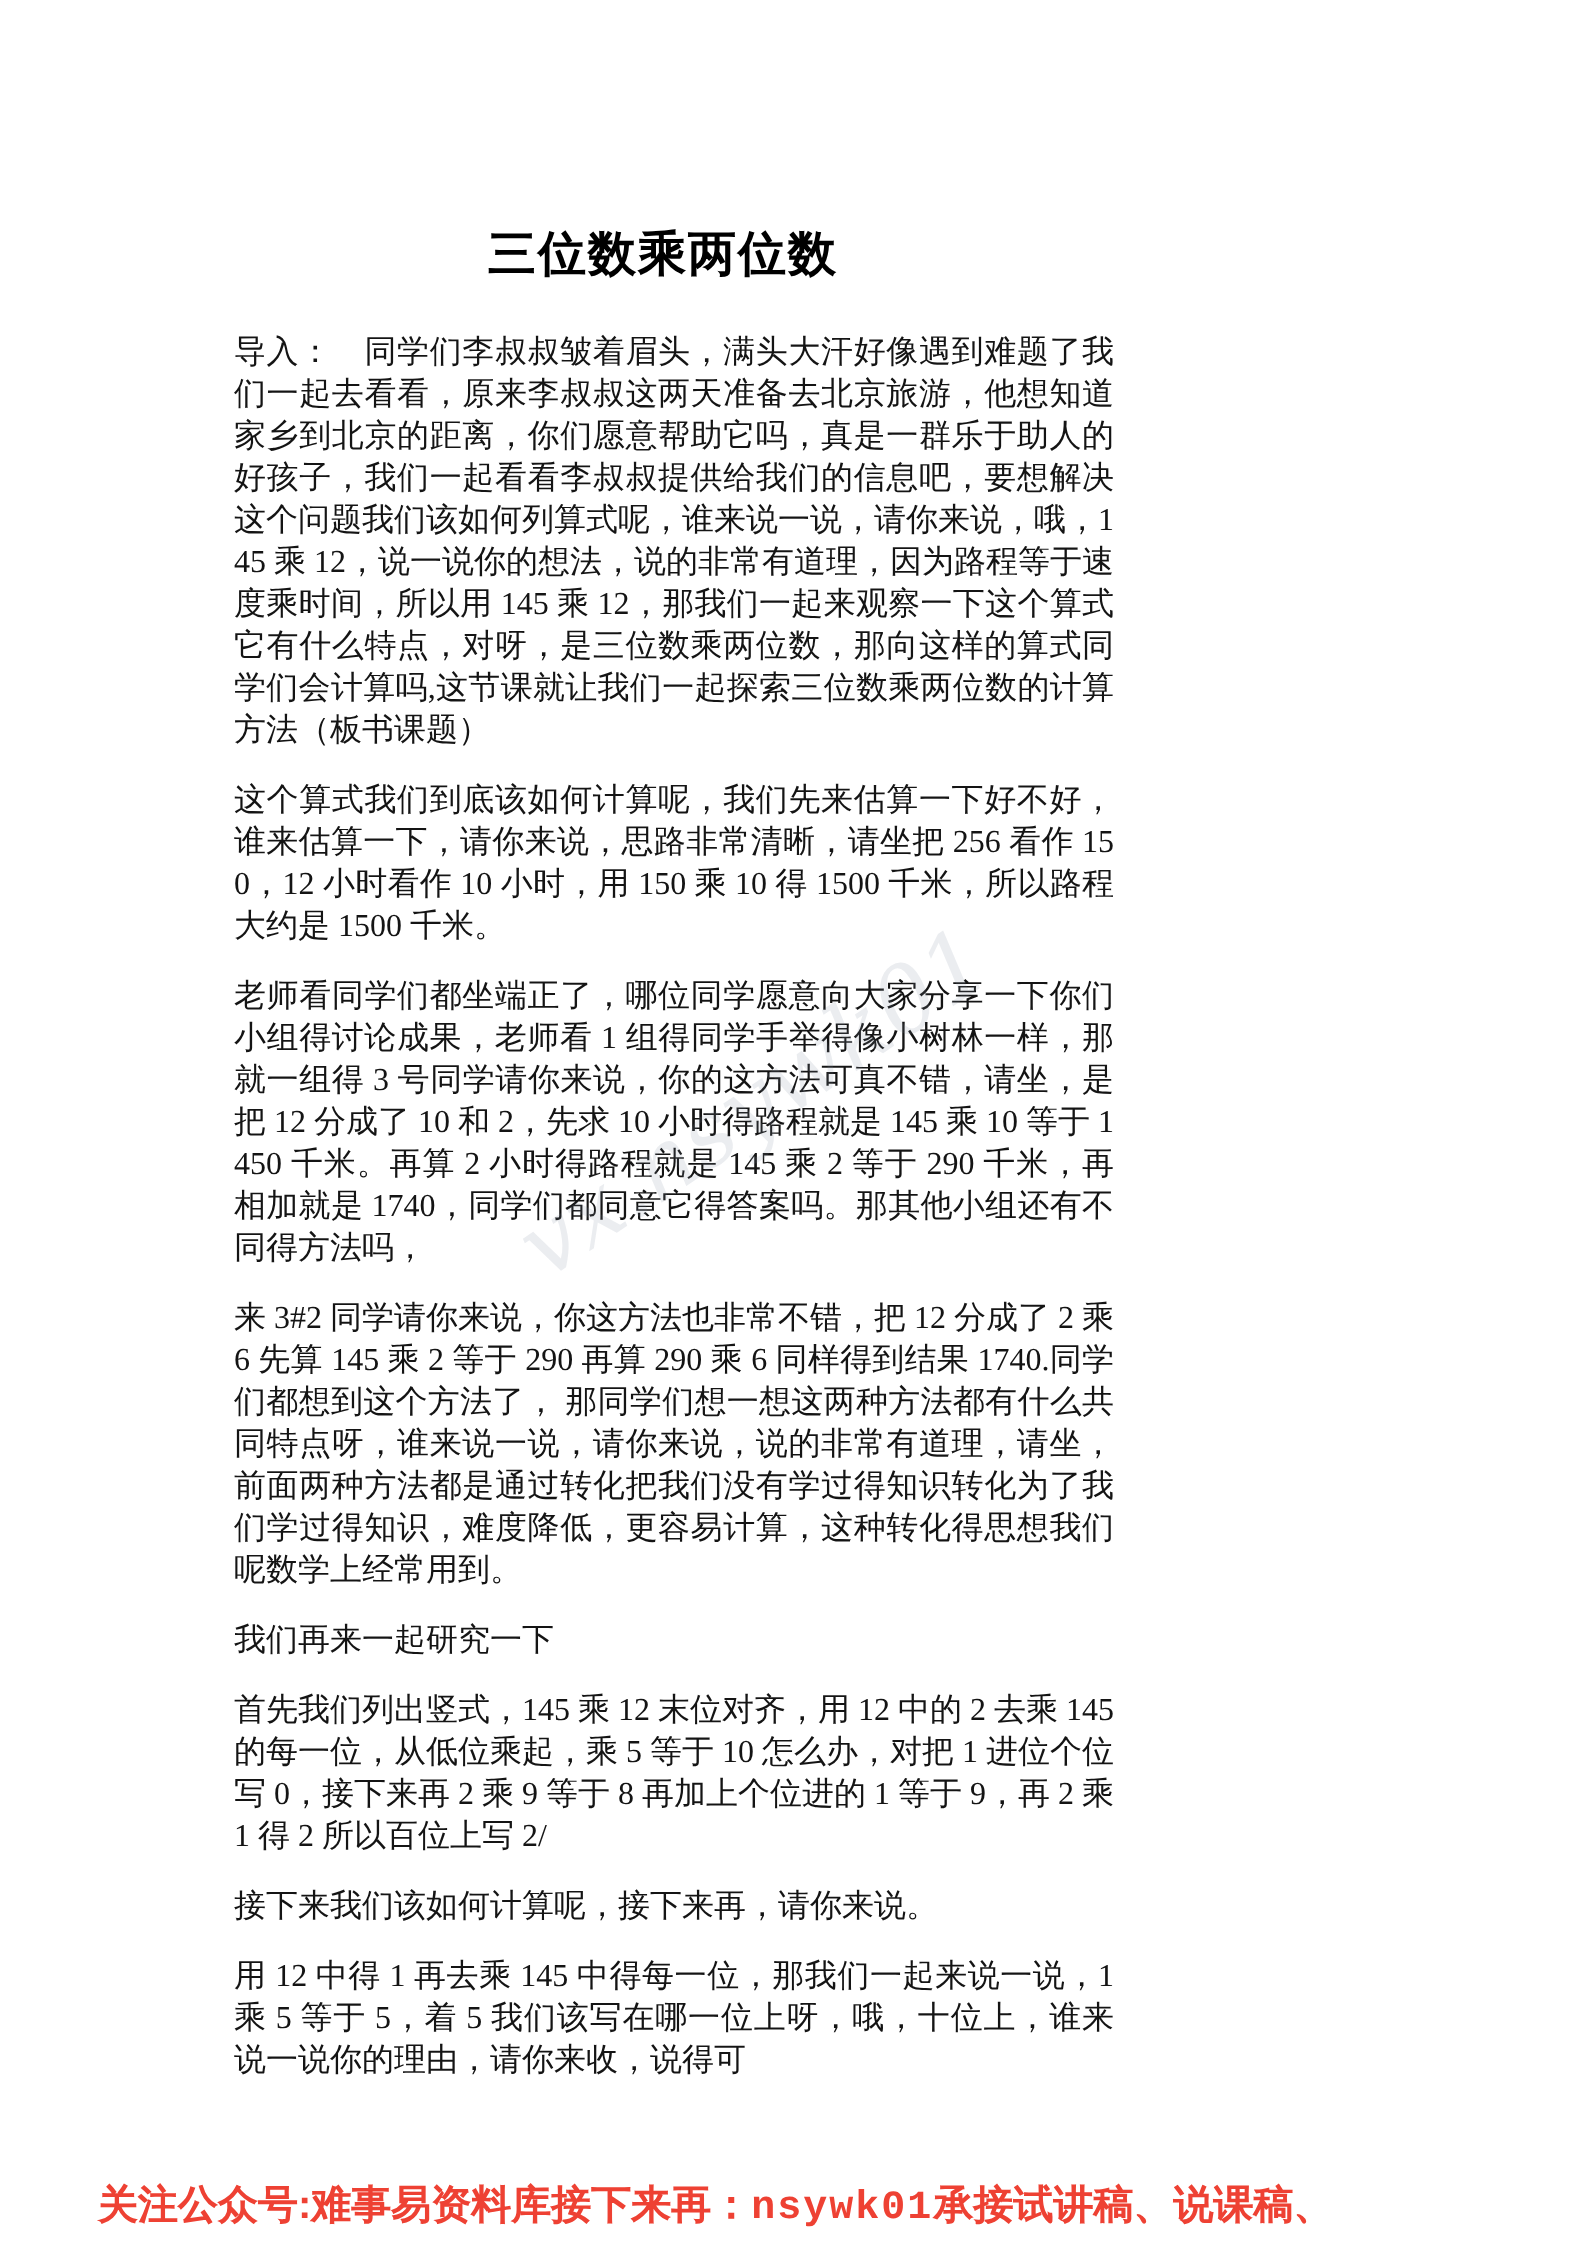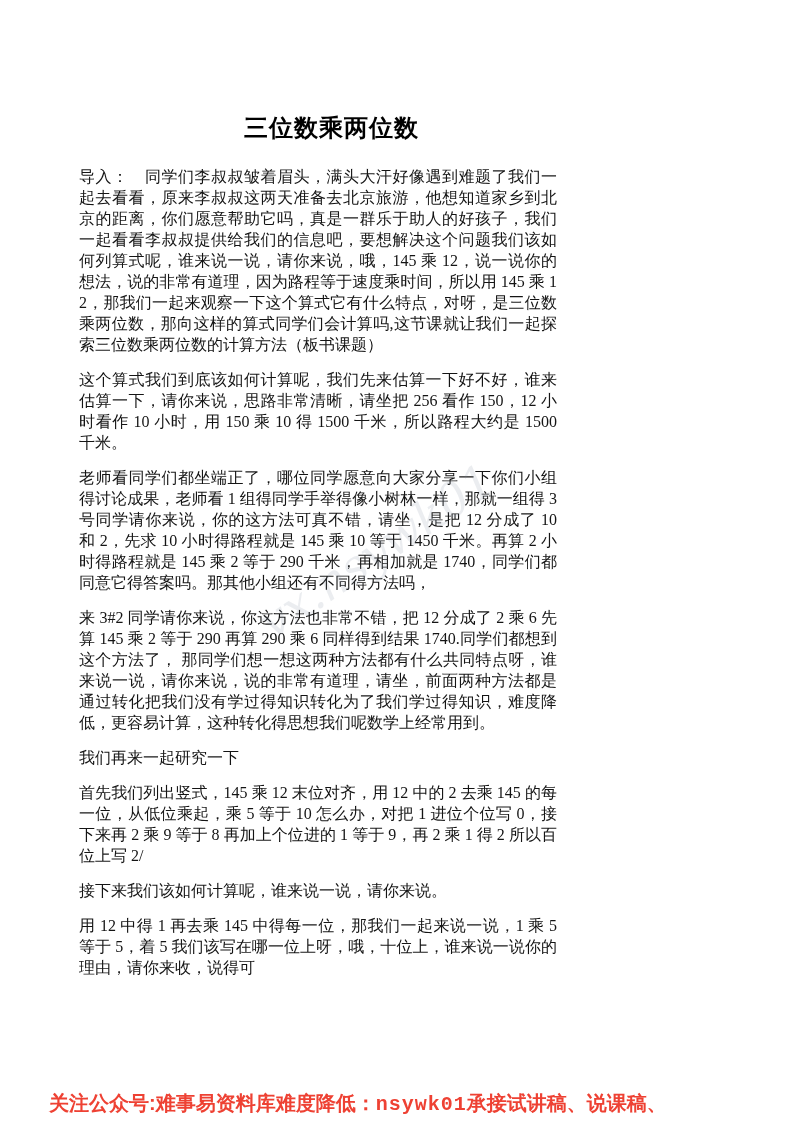--- a/index.html
+++ b/index.html
@@ -20,21 +20,21 @@
   .doc-title {
     margin: 112px 0 0 0;
     text-align: center;
     font-size: 24px;
     font-weight: bold;
     letter-spacing: 1px;
     line-height: 32px;
     color: #000000;
   }
   .doc-body {
-    padding: 10px 106px 0 79px;
+    padding: 10px 106px 0 117px;
   }
   .doc-body p {
     margin: 14px 0 0 0;
     font-size: 16px;
     line-height: 21px;
     text-align: justify;
     text-justify: inter-ideograph;
     word-break: break-all;
     color: #141414;
   }
@@ -88,28 +88,28 @@
 
   <h1 class="doc-title">三位数乘两位数</h1>
 
   <div class="doc-body">
     <p>导入：　同学们李叔叔皱着眉头，满头大汗好像遇到难题了我们一起去看看，原来李叔叔这两天准备去北京旅游，他想知道家乡到北京的距离，你们愿意帮助它吗，真是一群乐于助人的好孩子，我们一起看看李叔叔提供给我们的信息吧，要想解决这个问题我们该如何列算式呢，谁来说一说，请你来说，哦，145 乘 12，说一说你的想法，说的非常有道理，因为路程等于速度乘时间，所以用 145 乘 12，那我们一起来观察一下这个算式它有什么特点，对呀，是三位数乘两位数，那向这样的算式同学们会计算吗,这节课就让我们一起探索三位数乘两位数的计算方法（板书课题）</p>
     <p>这个算式我们到底该如何计算呢，我们先来估算一下好不好，谁来估算一下，请你来说，思路非常清晰，请坐把 256 看作 150，12 小时看作 10 小时，用 150 乘 10 得 1500 千米，所以路程大约是 1500 千米。</p>
     <p>老师看同学们都坐端正了，哪位同学愿意向大家分享一下你们小组得讨论成果，老师看 1 组得同学手举得像小树林一样，那就一组得 3 号同学请你来说，你的这方法可真不错，请坐，是把 12 分成了 10 和 2，先求 10 小时得路程就是 145 乘 10 等于 1450 千米。再算 2 小时得路程就是 145 乘 2 等于 290 千米，再相加就是 1740，同学们都同意它得答案吗。那其他小组还有不同得方法吗，</p>
     <p>来 3#2 同学请你来说，你这方法也非常不错，把 12 分成了 2 乘 6 先算 145 乘 2 等于 290 再算 290 乘 6 同样得到结果 1740.同学们都想到这个方法了， 那同学们想一想这两种方法都有什么共同特点呀，谁来说一说，请你来说，说的非常有道理，请坐，前面两种方法都是通过转化把我们没有学过得知识转化为了我们学过得知识，难度降低，更容易计算，这种转化得思想我们呢数学上经常用到。</p>
     <p>我们再来一起研究一下</p>
     <p>首先我们列出竖式，145 乘 12 末位对齐，用 12 中的 2 去乘 145 的每一位，从低位乘起，乘 5 等于 10 怎么办，对把 1 进位个位写 0，接下来再 2 乘 9 等于 8 再加上个位进的 1 等于 9，再 2 乘 1 得 2 所以百位上写 2/</p>
-    <p>接下来我们该如何计算呢，谁来说一说，请你来说。</p>
+    <p>接下来我们该如何计算呢，接下来再，请你来说。</p>
     <p>用 12 中得 1 再去乘 145 中得每一位，那我们一起来说一说，1 乘 5 等于 5，着 5 我们该写在哪一位上呀，哦，十位上，谁来说一说你的理由，请你来收，说得可</p>
   </div>
 
   <div class="watermark">vx.nsywk01</div>
 
   <div class="promo-footer">
     <span>关注公众号:难事易资料库</span>
     <span class="wechat-group">
-      <span>难度降低：</span>
+      <span>接下来再：</span>
       <span class="wechat-id">nsywk01</span>
     </span>
     <span>承接试讲稿、说课稿、教案等定制业务</span>
   </div>
 
 </div>
 
 </body></html>

